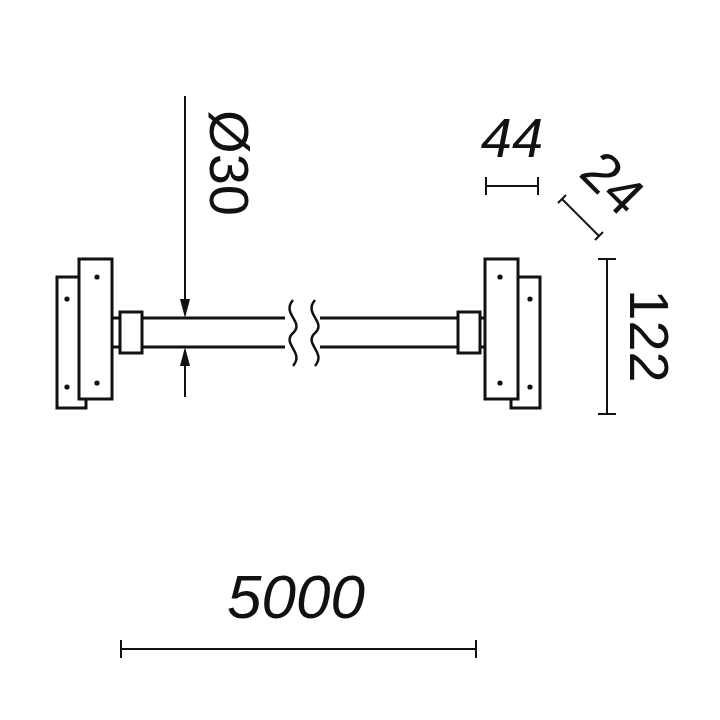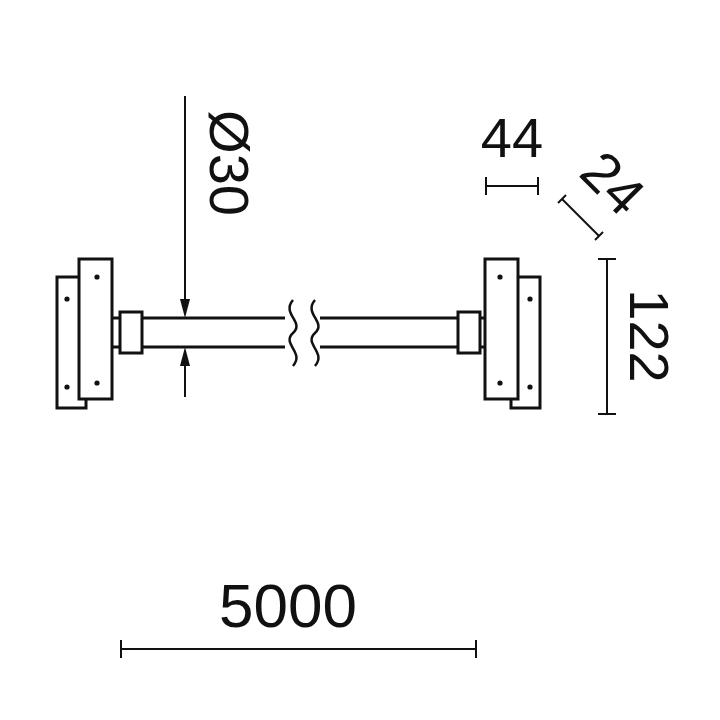--- a/index.html
+++ b/index.html
@@ -26,21 +26,21 @@
     position: absolute;
     font-size: 56px;
     font-weight: 400;
     letter-spacing: 0px;
     white-space: nowrap;
     color: var(--line-color, #111111);
     transform-origin: center center;
   }
   .dim-label.rot90  { transform: translate(-50%,-50%) rotate(90deg); }
   .dim-label.rot45  { transform: translate(-50%,-50%) rotate(45deg); }
-  .dim-label.horiz  { transform: translate(-50%,-50%); }
+  .dim-label.horiz  { transform: translate(-50%,-50%); font-style: italic; }
   .dim-label.big    { font-size: 62px; }
 </style>
 </head>
 <body style="background: rgb(255, 255, 255);">
 
 <div class="canvas">
 
   <svg width="720" height="720" viewBox="0 0 720 720">
 
     <g stroke="currentColor" stroke-width="3" fill="#ffffff">
@@ -119,15 +119,15 @@
   </svg>
 
   <div class="dim-label rot90" style="left:229px; top:163px;">Ø30</div>
 
   <div class="dim-label horiz" style="left:512px; top:137px;">44</div>
 
   <div class="dim-label rot45" style="left:613px; top:183px;">24</div>
 
   <div class="dim-label rot90" style="left:649px; top:336px;">122</div>
 
-  <div class="dim-label horiz big" style="left:288px; top:596px;margin-top:9px;">5000</div>
+  <div class="dim-label horiz big" style="left:296px; top:596px;">5000</div>
 
 </div>
 
 </body></html>

